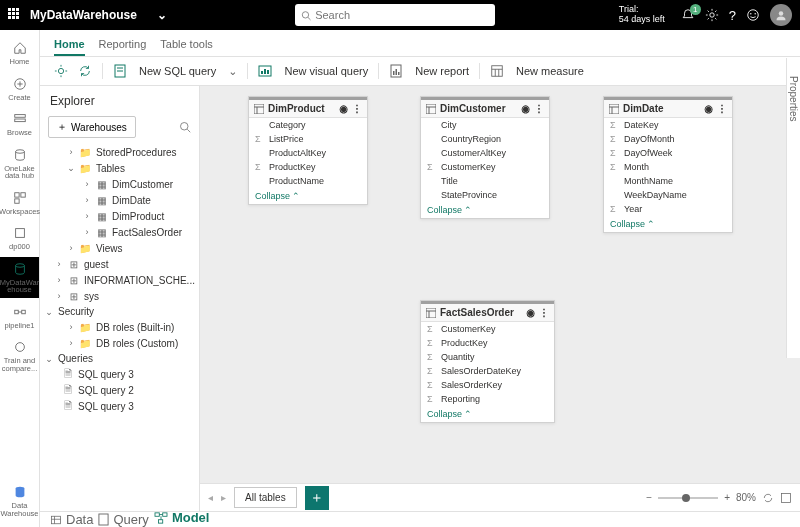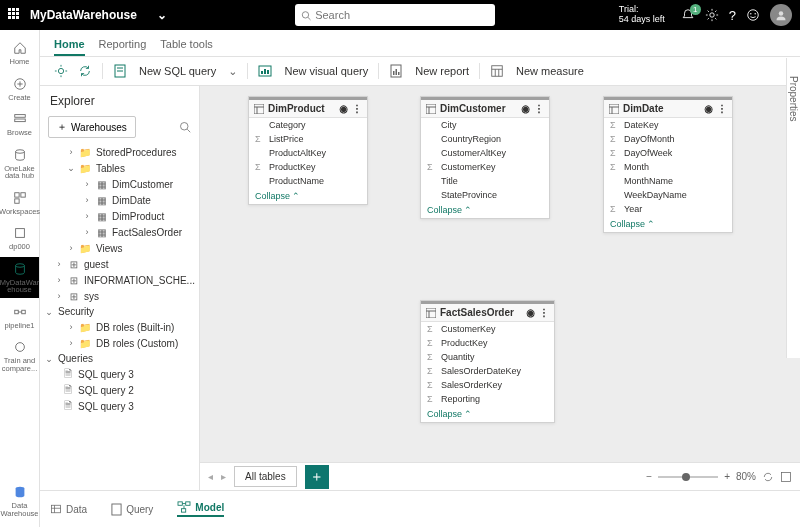--- a/index.html
+++ b/index.html
@@ -46,21 +46,21 @@
 .tc-head .spacer{flex:1}
 .tc-body .fld{display:flex;align-items:center;gap:4px;padding:2px 6px}
 .fld .sig{width:10px;color:#999;font-size:9px}
 .collapse{color:#117865;font-size:9px;padding:3px 6px;cursor:pointer;display:flex;align-items:center;gap:2px}
 .canvas-footer{height:28px;background:#fff;border-top:1px solid #e1e1e1;display:flex;align-items:center;padding:0 8px;font-size:10px;gap:8px}
 .alltab{padding:4px 10px;border:1px solid #c8c8c8;background:#fff;cursor:pointer}
 .addtab{width:24px;height:24px;background:#0d766e;color:#fff;display:flex;align-items:center;justify-content:center;font-size:14px;cursor:pointer}
 .zoom{margin-left:auto;display:flex;align-items:center;gap:6px;color:#666}
 .slider{width:60px;height:2px;background:#c8c8c8;position:relative}
 .slider::after{content:"";position:absolute;width:8px;height:8px;background:#666;border-radius:50%;top:-3px;left:40%}
-.bottom-tabs{height:37px;border-top:1px solid #e1e1e1;display:flex;align-items:center;padding:0 10px;gap:24px;font-size:10px;background:#fff}
+.bottom-tabs{height:16px;border-top:1px solid #e1e1e1;display:flex;align-items:center;padding:0 10px;gap:5px;font-size:13px;background:#fff}
 .btab{display:flex;align-items:center;gap:4px;cursor:pointer;color:#666}
 .btab.active{color:#117865;font-weight:600;border-bottom:2px solid #117865;padding-bottom:2px}
 .props{position:absolute;right:0;top:58px;width:14px;height:300px;writing-mode:vertical-rl;font-size:10px;color:#666;background:#fff;border-left:1px solid #e1e1e1;display:flex;align-items:center;justify-content:flex-start;padding-top:18px;cursor:pointer}
 .props-chev{position:absolute;right:2px;top:62px;font-size:9px;color:#666}
 </style>
 </head>
 <body>
 
 <div class="topbar">
   <div class="waffle">

